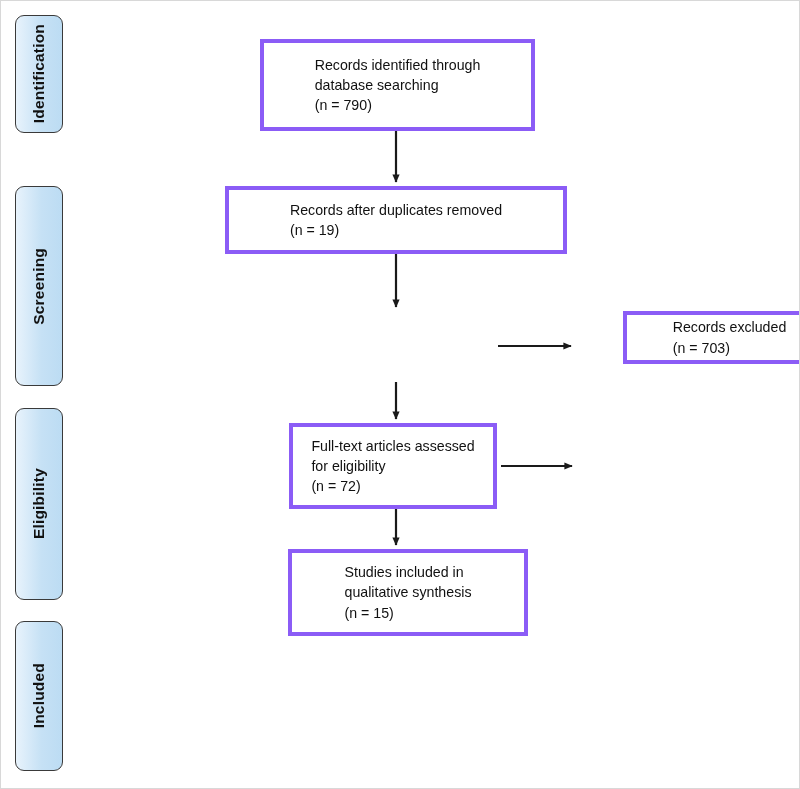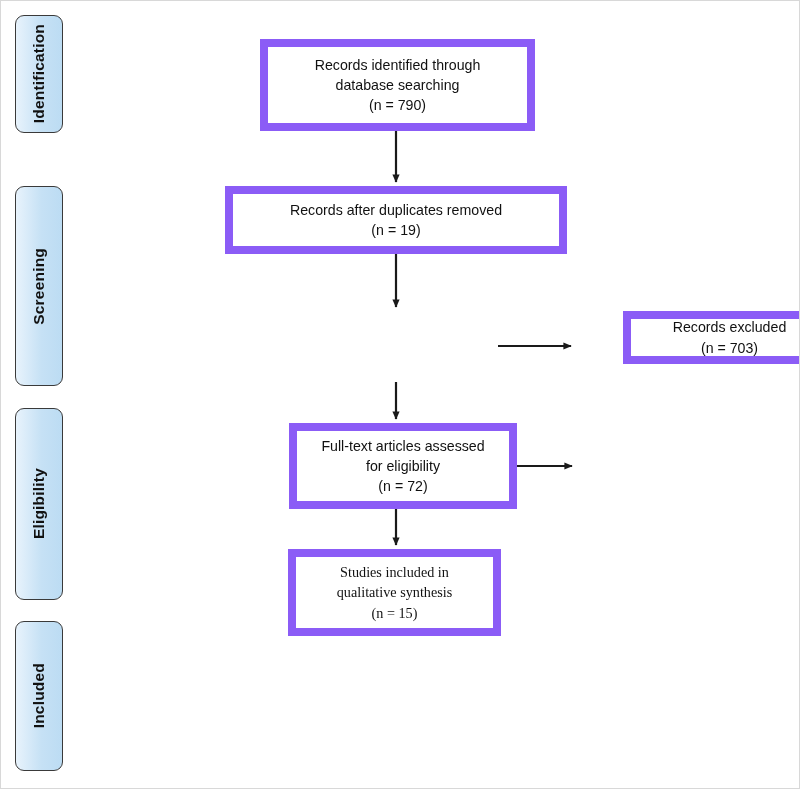--- a/index.html
+++ b/index.html
@@ -45,26 +45,25 @@
     font-weight: bold;
     letter-spacing: 0.2px;
     color: #111111;
     white-space: nowrap;
   }
 
   
   .fbox {
     position: absolute;
     box-sizing: border-box;
-    border: 8px solid #8b5cf6;
+    border: 4px solid #8b5cf6;
     background: #ffffff;
     display: flex;
     align-items: center;
     justify-content: center;
-    text-align: center;
     padding: 10px 6px;
   }
   .fbox .box-text {
     font-size: 14.2px;
     line-height: 1.42;
     color: #111111;
     white-space: pre-line;
   }
   .fbox.tight .box-text {
     font-size: 14px;
@@ -134,26 +133,26 @@
     <span class="box-text">Records after duplicates removed
 (n = 19)</span>
   </div>
 
 
   <div class="fbox" style="left:574px; top:310px; width:213px; height:53px;margin-left:48px;">
     <span class="box-text">Records excluded
 (n = 703)</span>
   </div>
 
-  <div class="fbox" style="left:288px; top:422px; width:228px; height:86px;">
+  <div class="fbox" style="left:288px; top:422px; width:208px; height:86px;">
     <span class="box-text">Full-text articles assessed
 for eligibility
 (n = 72)</span>
   </div>
 
 
-  <div class="fbox" style="left:287px; top:548px; width:213px; height:87px;font-family:Liberation Serif, serif;">
+  <div class="fbox" style="left:287px; top:548px; width:240px; height:87px;">
     <span class="box-text">Studies included in
 qualitative synthesis
 (n = 15)</span>
   </div>
 
 </div>
 
 </body></html>

